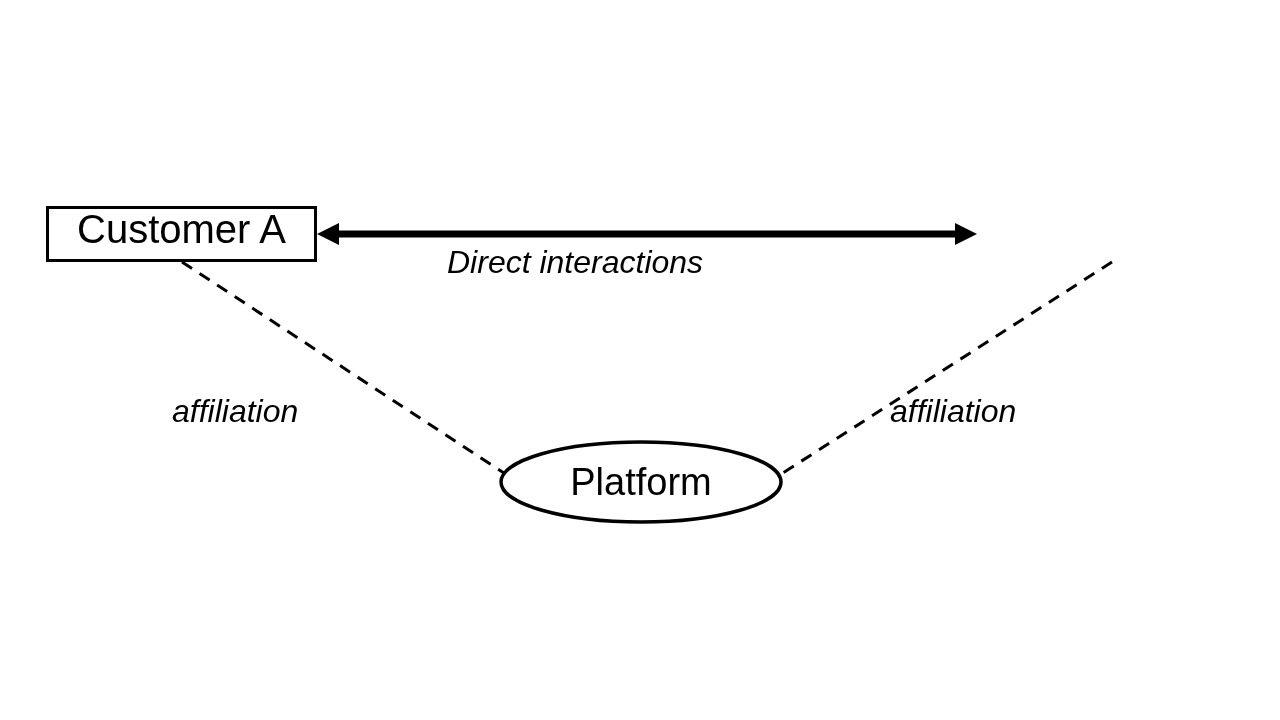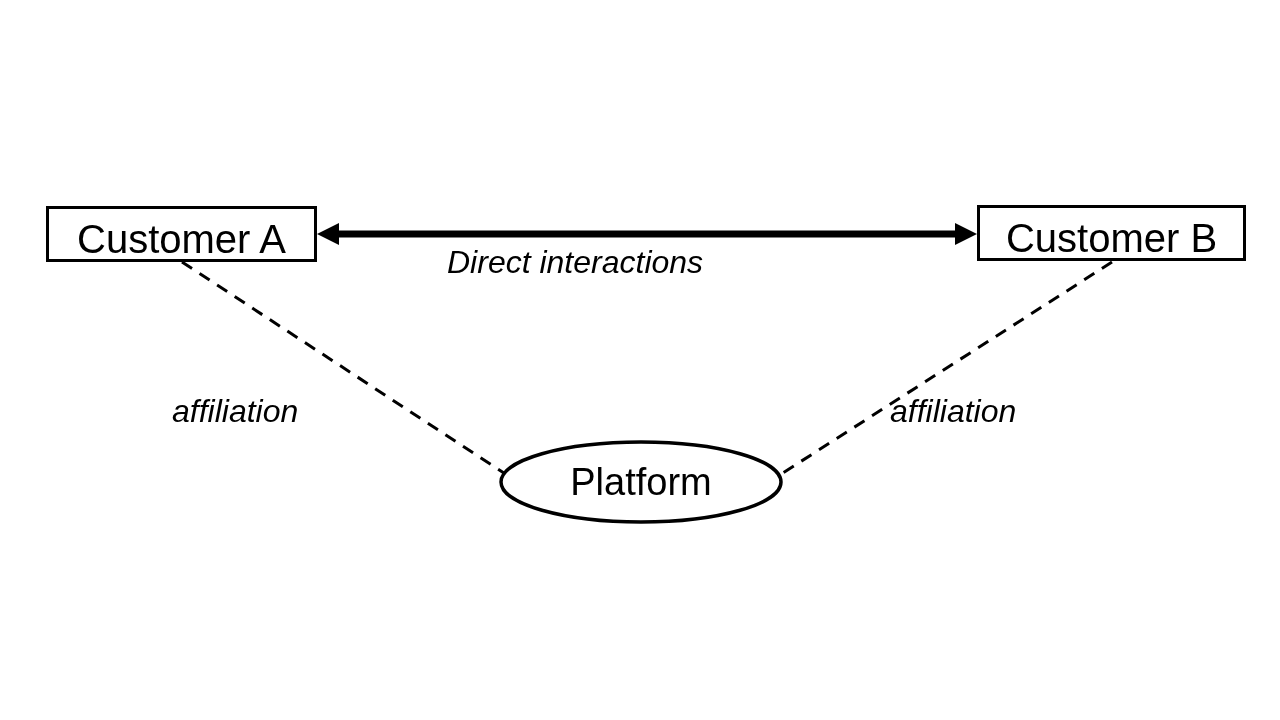--- a/index.html
+++ b/index.html
@@ -22,21 +22,21 @@
     top: 0;
     width: 1280px;
     height: 720px;
   }
   .node-box {
     position: absolute;
     box-sizing: border-box;
     border: 3px solid #000000;
     background: #ffffff;
     display: flex;
-    align-items: flex-end;
+    align-items: flex-start;
     justify-content: center;
     font-size: 40px;
     line-height: 1;
     white-space: nowrap;
   }
   .node-customer-a { left: 46px;  top: 206px; width: 271px; height: 56px; }
   .node-customer-b { left: 977px; top: 205px; width: 269px; height: 56px; }
   .platform-label {
     position: absolute;
     left: 500px;
@@ -77,23 +77,20 @@
 
     <line x1="332" y1="234" x2="962" y2="234" stroke="#000000" stroke-width="7"></line>
     <polygon points="317,234 339,223 339,245" fill="#000000"></polygon>
     <polygon points="977,234 955,223 955,245" fill="#000000"></polygon>
   </svg>
 
   <div class="node-box node-customer-a">
     <span>Customer A</span>
   </div>
 
-  <div class="node-box node-customer-b">
-    <span>Customer B</span>
-  </div>
 
   <div class="platform-label">
     <span>Platform</span>
   </div>
 
   <div class="edge-label label-direct">Direct interactions</div>
 
   <div class="edge-label label-affiliation-a">affiliation</div>
 
   <div class="edge-label label-affiliation-b">affiliation</div>

